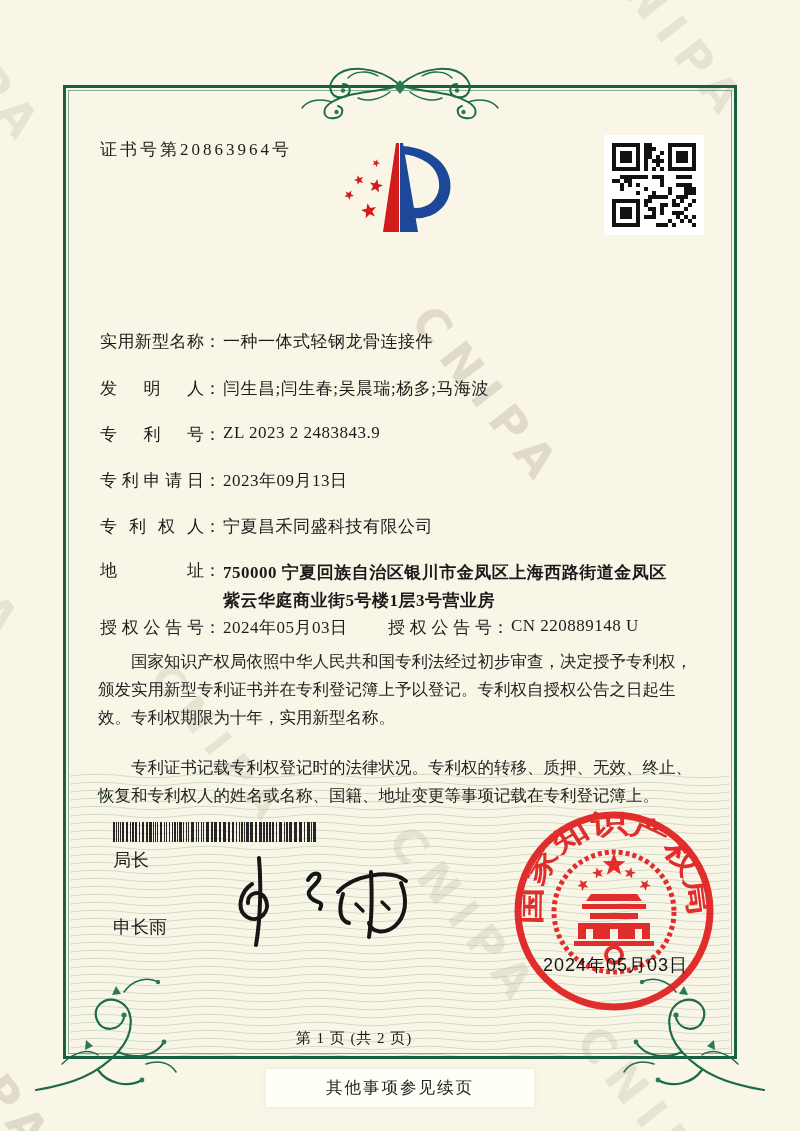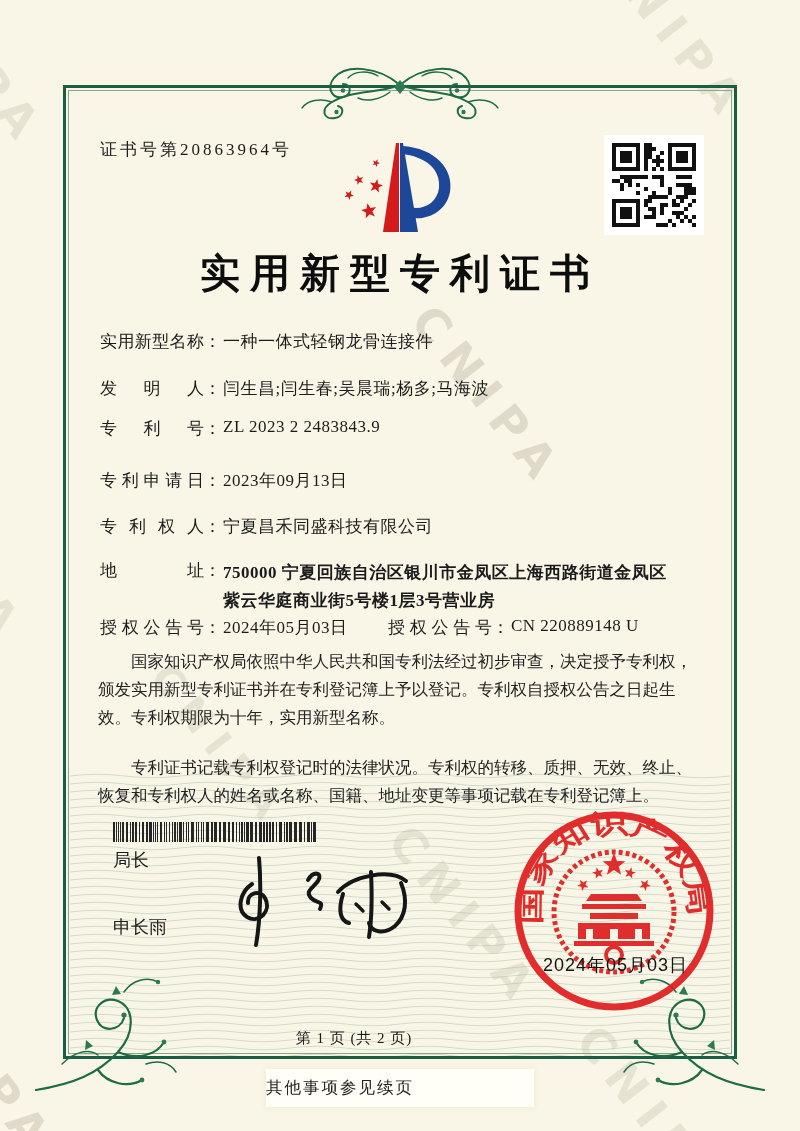--- a/index.html
+++ b/index.html
@@ -58,21 +58,21 @@
   .seal-date{
     position:absolute;left:543px;top:953px;width:160px;font-size:18px;color:#141414;
     font-family:"Liberation Sans","DejaVu Sans",sans-serif;letter-spacing:1px;
   }
   .page-num{position:absolute;left:0;top:1029px;width:708px;text-align:center;font-size:15px;letter-spacing:1px;}
   .note-strip{
     position:absolute;left:266px;top:1069px;width:268px;height:38px;background:#fffef7;
     box-shadow:0 0 5px rgba(120,120,90,0.12);z-index:4;
   }
   .note-strip span{
-    display:block;text-align:left;line-height:38px;font-size:16.5px;letter-spacing:2px;color:#222;
+    display:block;text-align:center;line-height:38px;font-size:16.5px;letter-spacing:2px;color:#222;
   }
 </style>
 </head>
 <body>
 
 <span class="wm" style="left:-75px;top:-45px">CNIPA</span>
 <span class="wm" style="left:628px;top:-70px">CNIPA</span>
 <span class="wm dark" style="left:443px;top:295px">CNIPA</span>
 <span class="wm" style="left:-95px;top:452px">CNIPA</span>
 <span class="wm" style="left:178px;top:655px;font-size:40px">CNIPA</span>
@@ -278,30 +278,29 @@
         <rect x="8" y="8" width="12" height="12" fill="#111"></rect>
         <rect x="56" y="0" width="28" height="28" fill="#111"></rect>
         <rect x="60" y="4" width="20" height="20" fill="#fff"></rect>
         <rect x="64" y="8" width="12" height="12" fill="#111"></rect>
         <rect x="0" y="56" width="28" height="28" fill="#111"></rect>
         <rect x="4" y="60" width="20" height="20" fill="#fff"></rect>
         <rect x="8" y="64" width="12" height="12" fill="#111"></rect>
       </svg>
   </div>
 
-  <div class="title">实用新型专利证书</div>
 
   <div class="fields">
     <div class="row" style="top:2px">
       <span class="lbl">实用新型名称</span><span class="colon">：</span><span class="val">一种一体式轻钢龙骨连接件</span>
     </div>
     <div class="row" style="top:49px">
       <span class="lbl">发明人</span><span class="colon">：</span><span class="val">闫生昌;闫生春;吴晨瑞;杨多;马海波</span>
     </div>
-    <div class="row" style="top:89px">
+    <div class="row" style="top:95px">
       <span class="lbl">专利号</span><span class="colon">：</span><span class="val">ZL 2023 2 2483843.9</span>
     </div>
     <div class="row" style="top:141px">
       <span class="lbl">专利申请日</span><span class="colon">：</span><span class="val">2023年09月13日</span>
     </div>
     <div class="row" style="top:187px">
       <span class="lbl">专利权人</span><span class="colon">：</span><span class="val">宁夏昌禾同盛科技有限公司</span>
     </div>
     <div class="row row-addr" style="top:231px">
       <span class="lbl">地址</span><span class="colon">：</span><span class="val">750000 宁夏回族自治区银川市金凤区上海西路街道金凤区紫云华庭商业街5号楼1层3号营业房</span>

